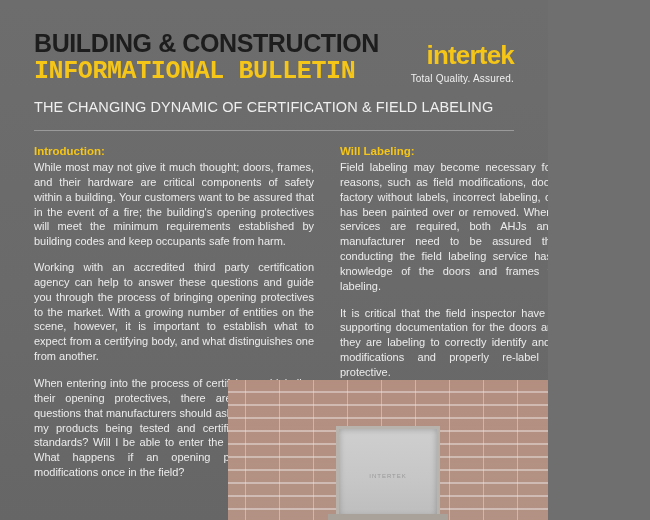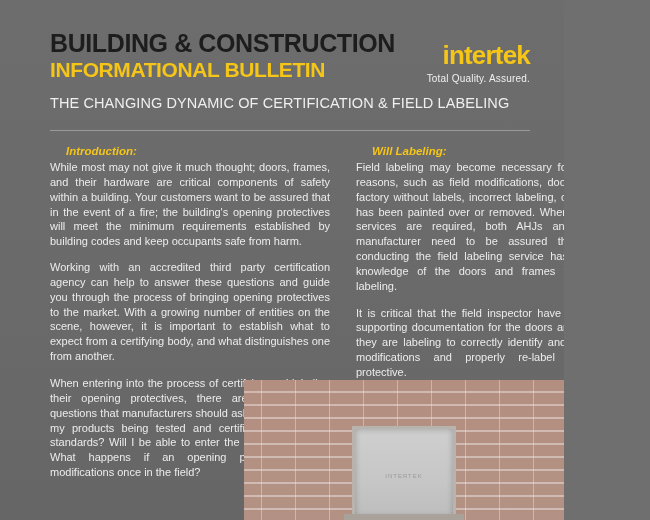--- a/index.html
+++ b/index.html
@@ -12,45 +12,45 @@
     background: #6f6f6f;
     font-family: "Liberation Sans", sans-serif;
     overflow: hidden;
   }
   .page {
     position: relative;
     width: 548px;
     height: 520px;
     background: linear-gradient(180deg, #6d6d6d 0%, #6a6a6a 55%, #666666 100%);
     overflow: hidden;
-    padding-left: 16px;
   }
 
   
   .header {
     position: relative;
     padding: 30px 34px 0 34px;
     height: 120px;
     box-sizing: border-box;
   }
   .title-line1 {
     font-size: 25px;
     font-weight: bold;
     color: #1d1d1d;
     letter-spacing: -0.4px;
     line-height: 1.06;
     margin: 0;
   }
   .title-line2 {
-    font-size: 21px;
+    font-size: 25px;
     font-weight: bold;
     color: #f5c518;
     letter-spacing: -0.4px;
     line-height: 1.06;
     margin: 2px 0 0 0;
+    font-family: Liberation Mono, monospace;
   }
   .subtitle {
     font-size: 14.5px;
     color: #efefef;
     letter-spacing: 0.1px;
     margin: 14px 0 8px 0;
     font-weight: normal;
   }
 
   
@@ -91,22 +91,21 @@
     box-sizing: border-box;
   }
   .col {
     width: 280px;
     flex: 0 0 280px;
   }
   .col-head {
     color: #f5c518;
     font-size: 11.5px;
     font-weight: bold;
-    margin: 0 0 3px 16px;
-    font-style: italic;
+    margin: 0 0 3px 0;
   }
   .para {
     color: #ececec;
     font-size: 11px;
     line-height: 1.35;
     text-align: justify;
     margin: 0 0 11px 0;
   }
   .para:last-child { margin-bottom: 0; margin-top: 12px; }
 

